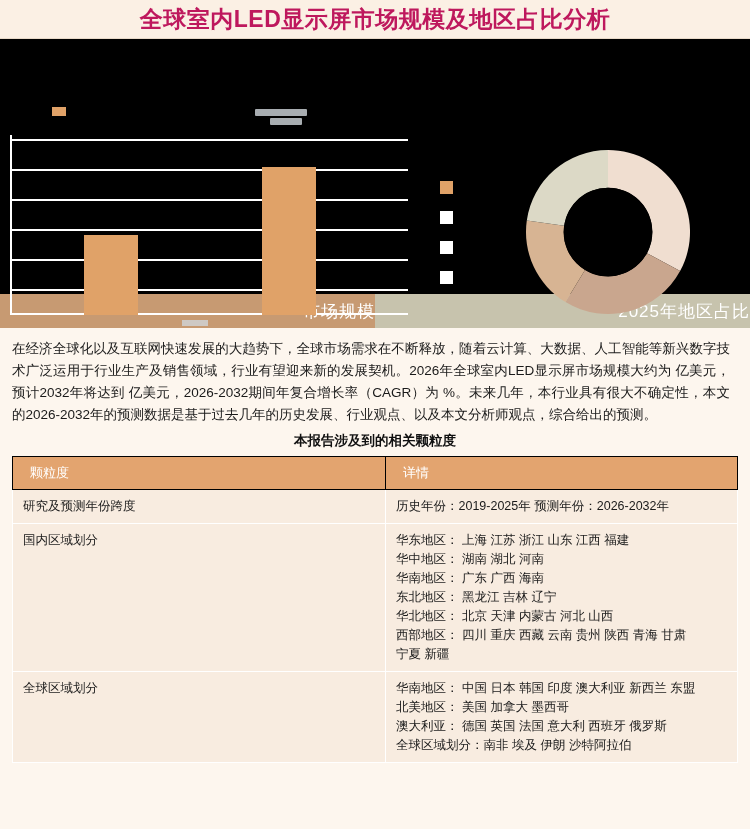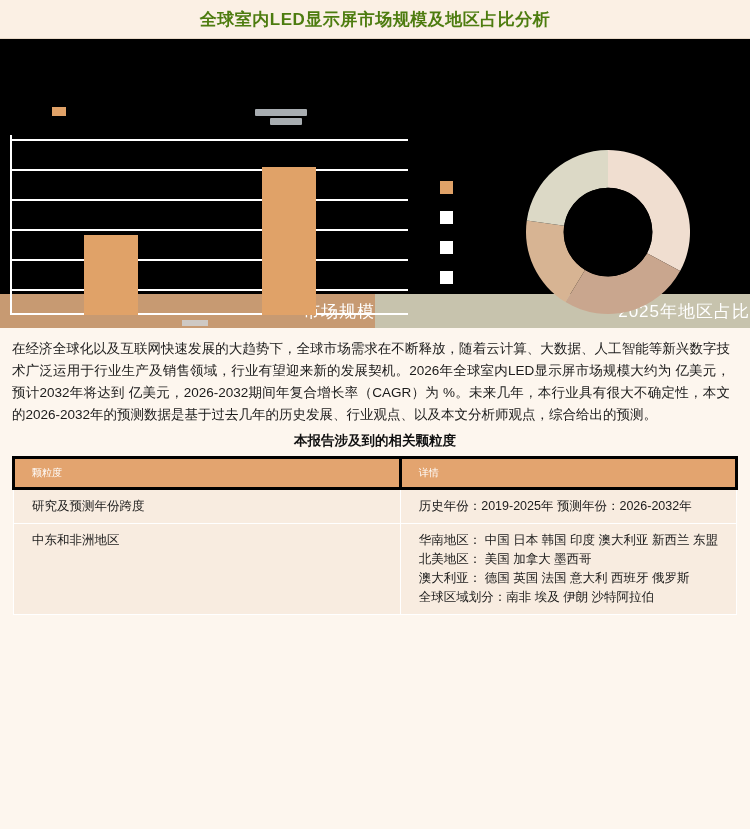--- a/index.html
+++ b/index.html
@@ -23,23 +23,23 @@
   
   .title-bar {
     height: 38px;
     background: #fbf0e4;
     border-bottom: 1px solid #e8d9c8;
     display: flex;
     align-items: center;
     justify-content: center;
   }
   .title-bar .title-text {
-    font-size: 17px;
+    font-size: 23px;
     font-weight: bold;
-    color: #4d7c0f;
+    color: #be185d;
     letter-spacing: 0.5px;
   }
   
   .charts {
     height: 255px;
     background: #000000;
     display: flex;
     position: relative;
   }
   .chart-left {
@@ -129,27 +129,27 @@
     width: 726px;
     margin: 0 12px;
     border-collapse: collapse;
     font-size: 12.5px;
   }
   table.granularity th {
     background: #e3a46f;
     color: #ffffff;
     text-align: left;
     font-weight: normal;
-    font-size: 10px;
+    font-size: 13px;
     padding: 7px 17px;
-    border: 3px solid #000000;
+    border: 1px solid #000000;
   }
   table.granularity td {
     background: #f8ece0;
-    padding: 7px 18px;
+    padding: 7px 10px;
     vertical-align: top;
     border: 1px solid #ffffff;
     line-height: 19px;
     color: #1a1a1a;
   }
   table.granularity td.col-a { width: 352px; }
   .region-line { white-space: nowrap; }
 </style>
 </head>
 <body>
@@ -226,21 +226,33 @@
       </tr>
     </thead>
     <tbody>
       <tr>
         <td class="col-a">研究及预测年份跨度</td>
         <td>
           <div class="region-line">历史年份：2019-2025年  预测年份：2026-2032年</div>
         </td>
       </tr>
       <tr>
-        <td class="col-a">中东和非洲地区</td>
+        <td class="col-a">国内区域划分</td>
+        <td>
+          <div class="region-line">华东地区：  上海  江苏  浙江  山东  江西  福建</div>
+          <div class="region-line">华中地区：  湖南  湖北  河南</div>
+          <div class="region-line">华南地区：  广东  广西  海南</div>
+          <div class="region-line">东北地区：  黑龙江  吉林  辽宁</div>
+          <div class="region-line">华北地区：  北京  天津  内蒙古  河北  山西</div>
+          <div class="region-line">西部地区：      四川  重庆  西藏  云南  贵州  陕西  青海  甘肃</div>
+          <div class="region-line">宁夏  新疆</div>
+        </td>
+      </tr>
+      <tr>
+        <td class="col-a">全球区域划分</td>
         <td>
           <div class="region-line">华南地区：  中国  日本  韩国  印度  澳大利亚  新西兰  东盟</div>
           <div class="region-line">北美地区：  美国  加拿大  墨西哥</div>
           <div class="region-line">澳大利亚：  德国  英国  法国  意大利  西班牙  俄罗斯</div>
           <div class="region-line">全球区域划分：南非  埃及  伊朗  沙特阿拉伯</div>
         </td>
       </tr>
     </tbody>
   </table>
 

